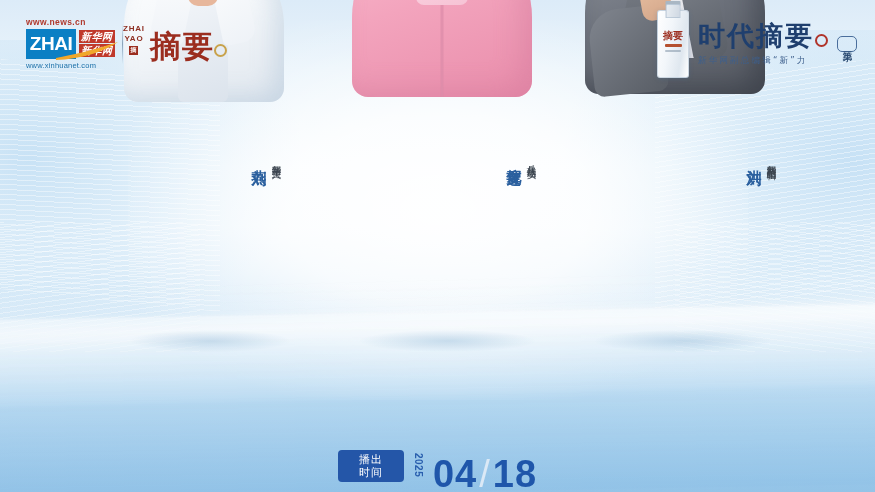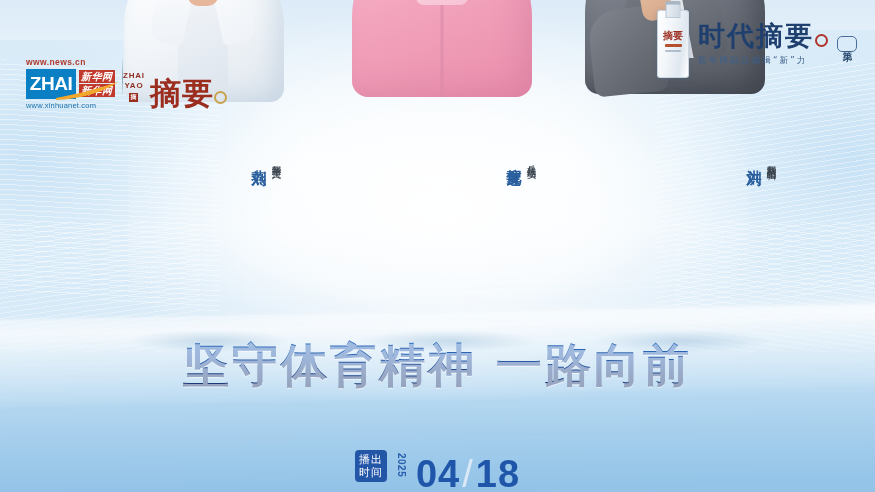--- a/index.html
+++ b/index.html
@@ -137,23 +137,23 @@
         rgba(120,178,224,0.10) 45%,
         rgba(112,172,221,0.32) 100%);
     pointer-events: none;
   }
 
   
   .logo-left {
     position: absolute;
     left: 26px; top: 18px;
     display: flex;
+    align-items: center;
     gap: 0;
     z-index: 6;
-    margin-top: 40px;
   }
   .xh-block { position: relative; width: 96px; }
   .xh-url-top {
     font-size: 8.5px;
     letter-spacing: 0.4px;
     color: #b03a2e;
     font-weight: bold;
     line-height: 1;
     margin-bottom: 2px;
     font-family: "Liberation Sans", sans-serif;
@@ -514,21 +514,21 @@
     display: flex;
     align-items: center;
     justify-content: center;
     gap: 9px;
     z-index: 8;
   }
   .bc-badge {
     background: #2456a8;
     color: #ffffff;
     border-radius: 4px;
-    padding: 3px 4px;
+    padding: 3px 21px;
     font-size: 11px;
     line-height: 13px;
     letter-spacing: 1px;
     text-align: left;
     font-family: "DejaVu Sans", "Liberation Sans", sans-serif;
   }
   .bc-badge span { display: block; }
   .year {
     color: #2a5fae;
     font-size: 10px;
@@ -664,21 +664,20 @@
   <div class="nametag tag2">
     <div class="nm">倪夏莲</div>
     <div class="role">乒乓球运动员</div>
   </div>
   <div class="nametag tag3">
     <div class="nm">刘洪</div>
     <div class="role">新华网副总编辑</div>
   </div>
 
   <div class="headline">
-    <div class="title">坚守体育精神 一路向前</div>
   </div>
 
   <div class="daterow">
     <div class="bc-badge">
       <span>播出</span>
       <span>时间</span>
     </div>
     <div class="year">2025</div>
     <div class="date-main">
       <span>04</span><span class="slash">/</span><span>18</span>

